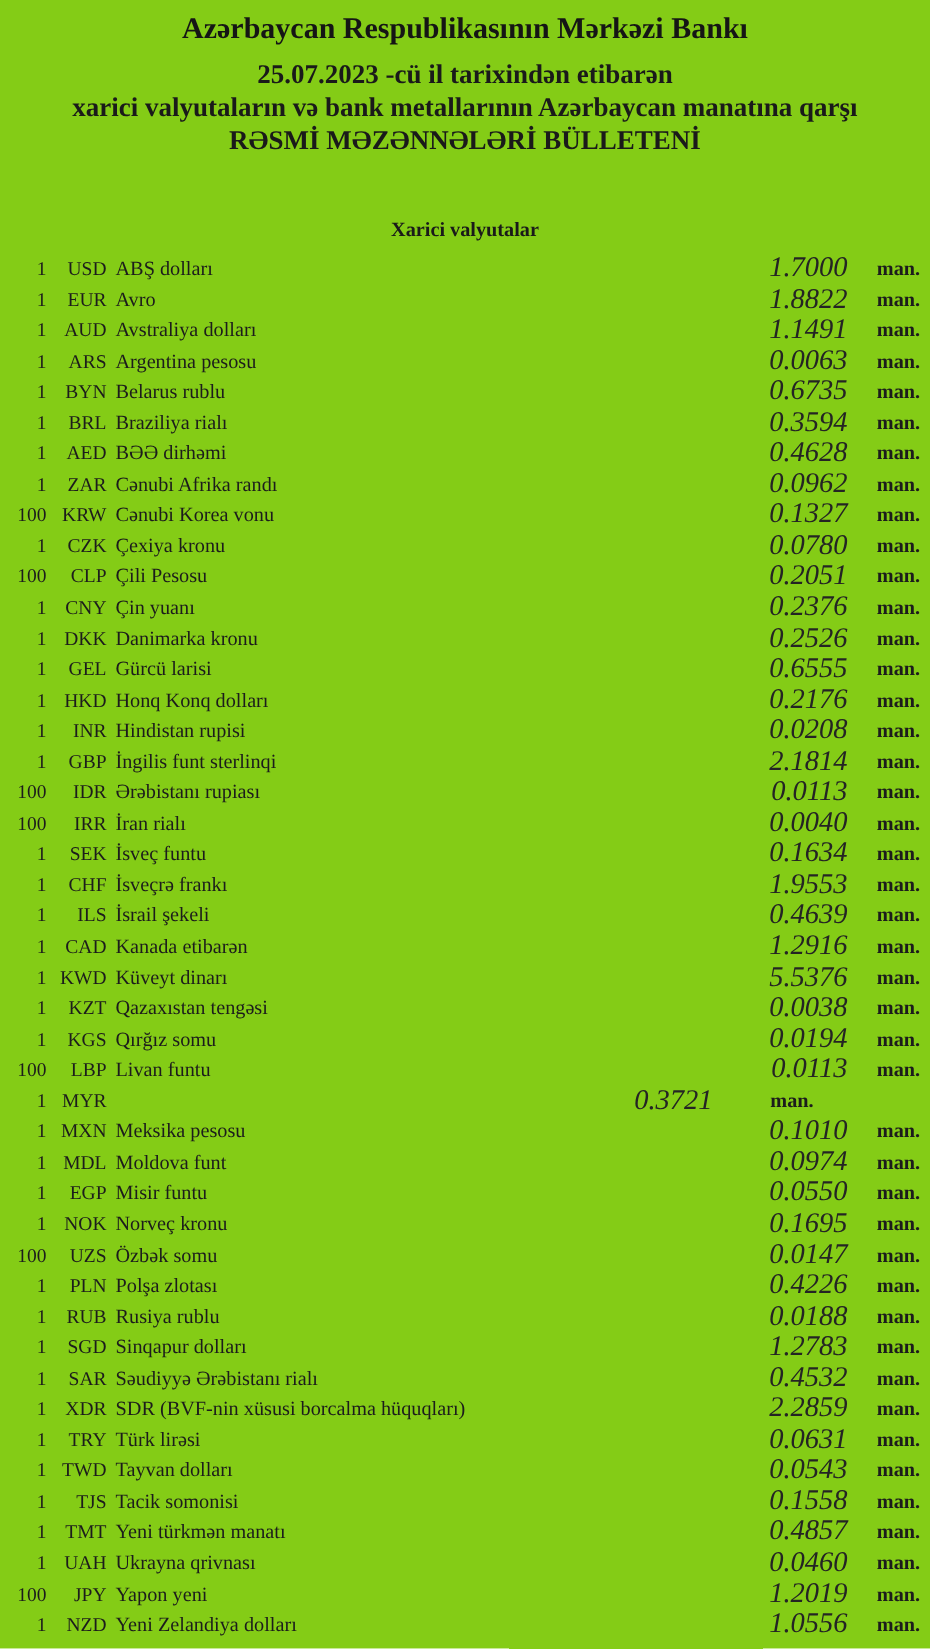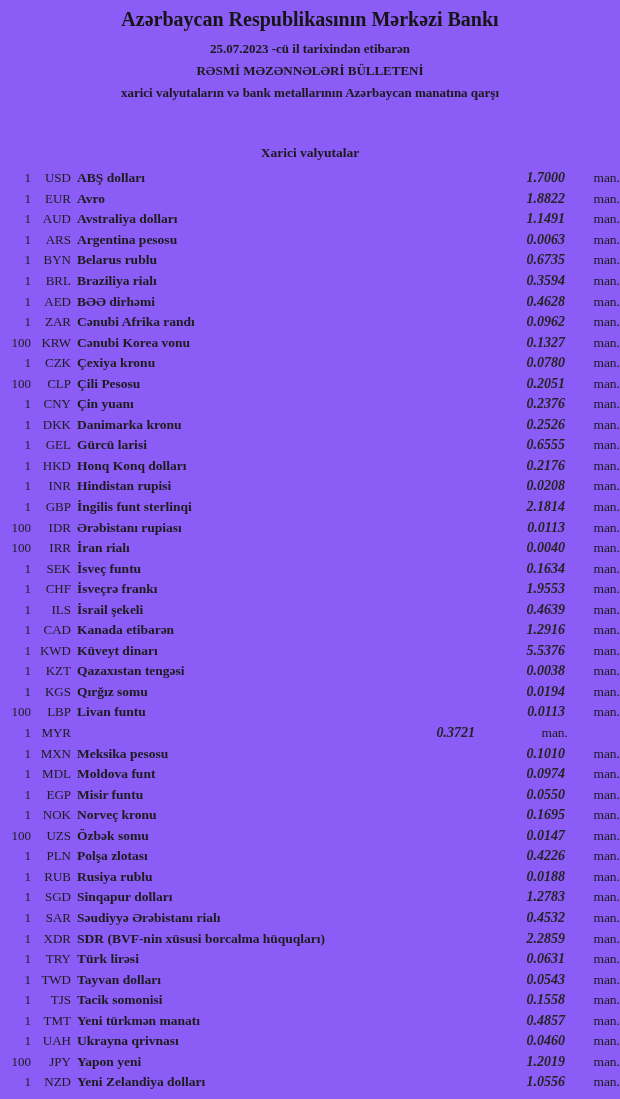--- a/index.html
+++ b/index.html
@@ -11,34 +11,34 @@
     width: 620px;
     height: 1099px;
     font-family: "Liberation Serif", serif;
     color: #1c1c1c;
   }
   .page {
     position: relative;
     width: 620px;
     height: 1099px;
     overflow: hidden;
-    background: #8b5cf6;
+    background: #84cc16;
   }
   .doc-header {
     text-align: center;
     padding-top: 8px;
   }
   .bank-title {
     margin: 0 0 7px 0;
     font-size: 20px;
     font-weight: bold;
     color: #151515;
   }
   .hline {
-    font-size: 13px;
+    font-size: 18px;
     font-weight: bold;
     line-height: 22px;
     color: #1a1a1a;
   }
   .section-title {
     margin-top: 41px;
     text-align: center;
     font-size: 13.5px;
     font-weight: bold;
     color: #1a1a1a;
@@ -58,45 +58,45 @@
     text-align: right;
     font-size: 13px;
   }
   .code {
     text-align: right;
     font-size: 13px;
   }
   .name {
     padding-left: 6px;
     text-align: left;
-    font-weight: bold;
   }
   .rate {
     text-align: right;
-    font-weight: bold;
+    font-weight: normal;
     font-style: italic;
-    font-size: 14px;
+    font-size: 19px;
     padding-right: 3px;
     color: #242424;
   }
   .unit {
     padding-left: 10px;
-    text-align: right;
+    text-align: center;
+    font-weight: bold;
   }
 </style>
 </head>
 <body>
 
 <div class="page">
 
   <div class="doc-header">
     <h1 class="bank-title">Azərbaycan Respublikasının Mərkəzi Bankı</h1>
     <div class="hline">25.07.2023 -cü il tarixindən etibarən</div>
+    <div class="hline">xarici valyutaların və bank metallarının Azərbaycan manatına qarşı</div>
     <div class="hline">RƏSMİ MƏZƏNNƏLƏRİ BÜLLETENİ</div>
-    <div class="hline">xarici valyutaların və bank metallarının Azərbaycan manatına qarşı</div>
   </div>
 
   <div class="section-title">Xarici valyutalar</div>
 
   <div class="rates-table">
     <div class="row">
       <span class="cell nominal">1</span>
       <span class="cell code">USD</span>
       <span class="cell name">ABŞ dolları</span>
       <span class="cell rate">1.7000</span>

